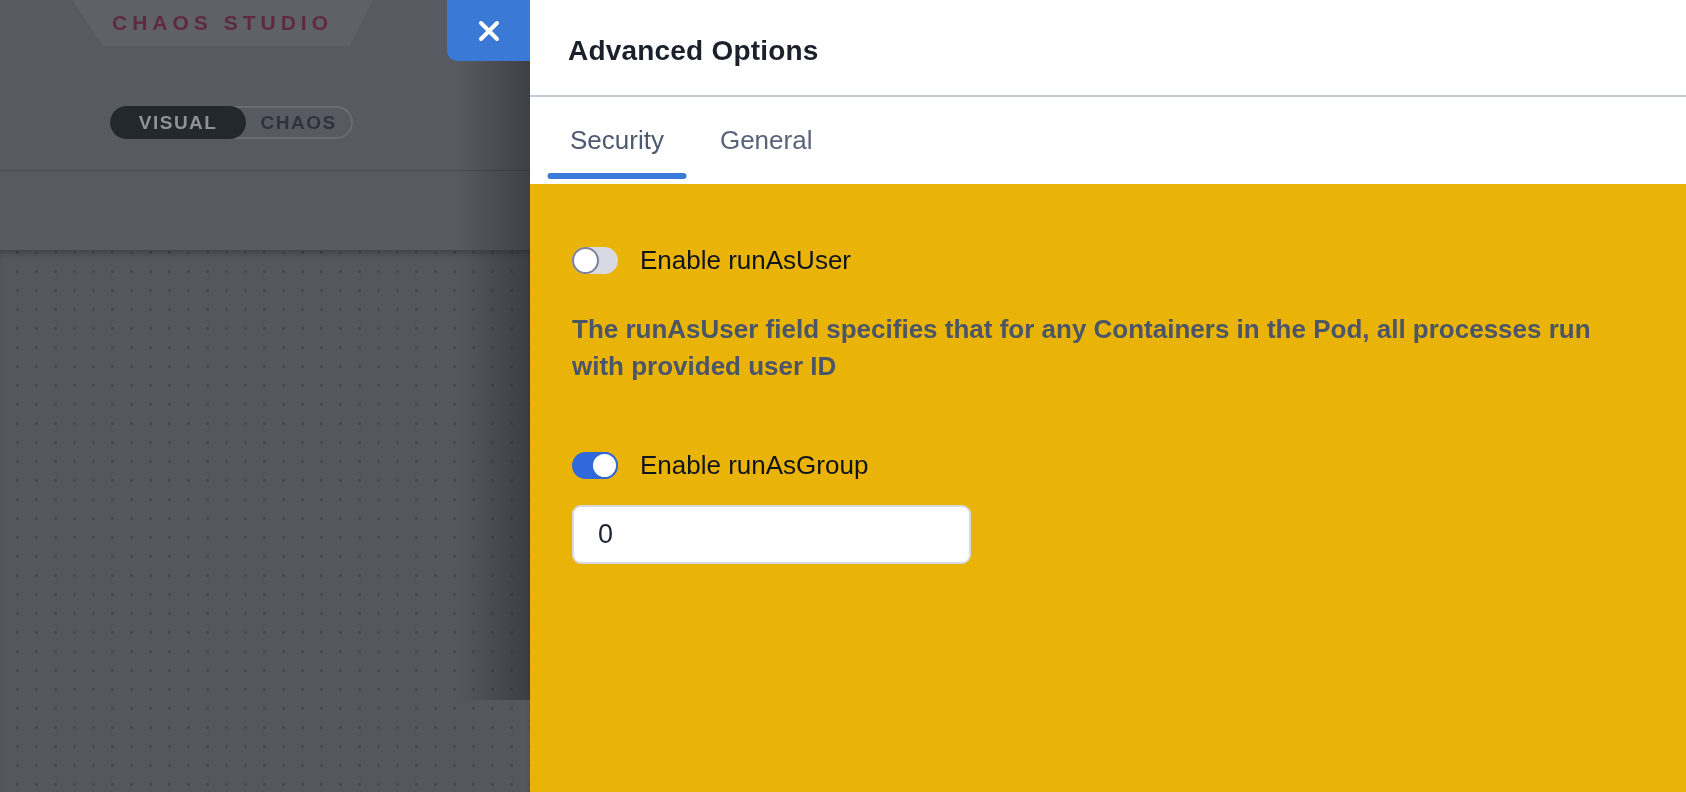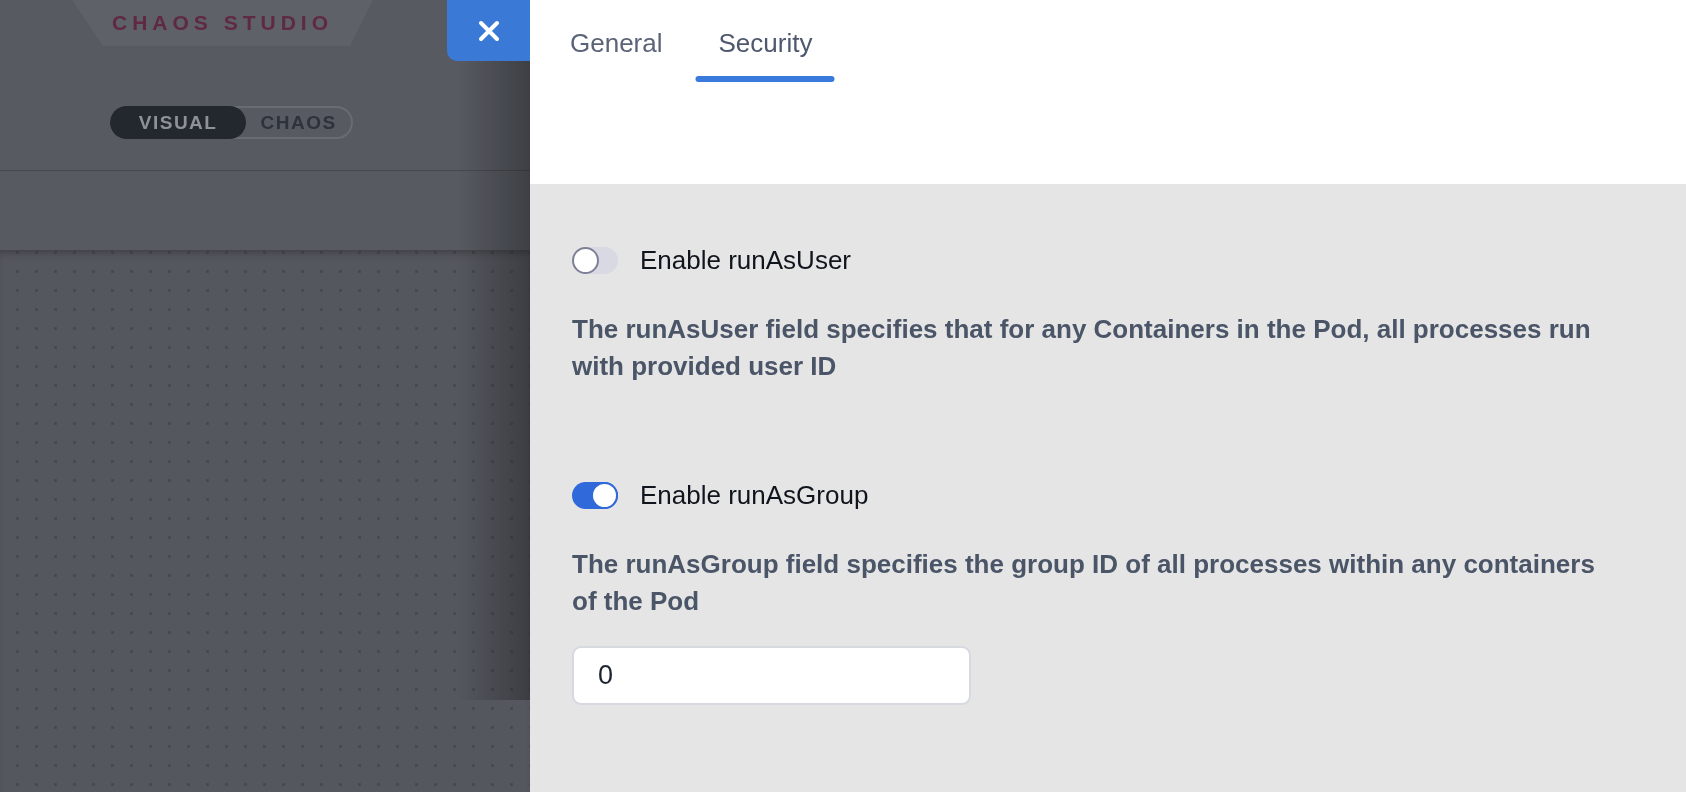--- a/index.html
+++ b/index.html
@@ -96,21 +96,21 @@
   .tab.active { color: #4e586e; }
   .tab-underline {
     position: absolute; bottom: 5px; left: 50%; transform: translateX(-50%);
     width: 139px; height: 6px; border-radius: 3px; background: #3a7add;
     display: none;
   }
   .tab.active .tab-underline { display: block; }
 
   .content {
     position: absolute; top: 184px; left: 0; right: 0; bottom: 0;
-    background: #e5e5e5;
+    background: #eab308;
     padding: 62px 42px 0 42px;
   }
   .toggle-row { display: flex; align-items: center; gap: 22px; height: 28px; }
   .switch {
     width: 46px; height: 27px; border-radius: 14px;
     position: relative; flex: none; cursor: pointer;
   }
   .switch .knob {
     position: absolute; top: 0; width: 27px; height: 27px; border-radius: 50%;
     background: #ffffff;
@@ -118,21 +118,21 @@
   .switch.off { background: #d8d9e3; }
   .switch.off .knob { left: 0; border: 2px solid #7e8196; }
   .switch.on { background: #3069d9; }
   .switch.on .knob { right: 0; border: 2px solid #3069d9; }
   .toggle-label { font-size: 26px; color: #10141c; }
 
   .desc {
     margin: 37px 0 0 0; font-size: 26px; line-height: 37px;
     color: #4b5568; max-width: 1045px; font-weight: bold;
   }
-  .section-2 { margin-top: 96px; }
+  .section-2 { margin-top: 66px; }
   .group-input {
     display: block; margin-top: 26px;
     width: 399px; height: 59px;
     border: 2px solid #d6d9e0; border-radius: 9px;
     padding: 0 24px; font-size: 27px; color: #1b2230;
     background: #ffffff; font-family: inherit; outline: none;
   }
 </style>
 </head>
 <body>
@@ -154,29 +154,32 @@
 
   <button class="close-btn">
     <span>
       <svg width="26" height="26" viewBox="0 0 26 26">
         <path d="M5 5 L21 21 M21 5 L5 21" stroke="#ffffff" stroke-width="4" stroke-linecap="round" fill="none"></path>
       </svg>
     </span>
   </button>
 
   <aside class="drawer">
+    <header class="drawer-header">
+      <h1 class="drawer-title">Advanced Options</h1>
+    </header>
 
     <nav class="tabs">
-      <div class="tab">
-        <span>General</span>
-
-      </div>
       <div class="tab active">
         <span>Security</span>
         <span class="tab-underline"></span>
+      </div>
+      <div class="tab">
+        <span>General</span>
+
       </div>
     </nav>
 
     <div class="content">
 
       <section class="section-1">
         <div class="toggle-row">
           <span class="switch off">
             <span class="knob"></span>
           </span>
@@ -185,20 +188,19 @@
         <p class="desc">The runAsUser field specifies that for any Containers in the Pod, all processes run with provided user ID</p>
       </section>
 
       <section class="section-2">
         <div class="toggle-row">
           <span class="switch on">
             <span class="knob"></span>
           </span>
           <span class="toggle-label">Enable runAsGroup</span>
         </div>
-        <p class="desc">The runAsGroup field specifies the group ID of all processes within any containers of the Pod</p>
         <input class="group-input" type="text" value="0" style="">
       </section>
 
     </div>
   </aside>
 
 </div>
 
 </body></html>

